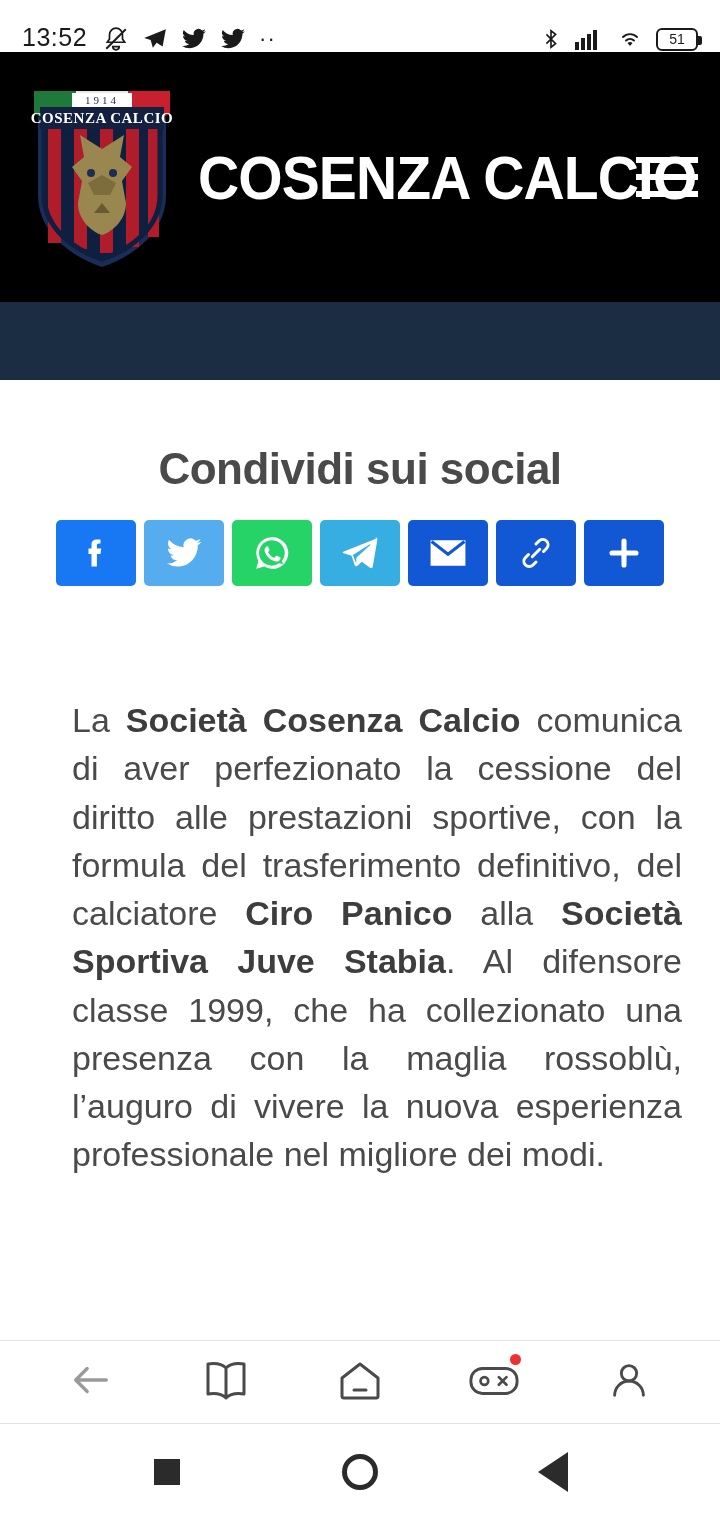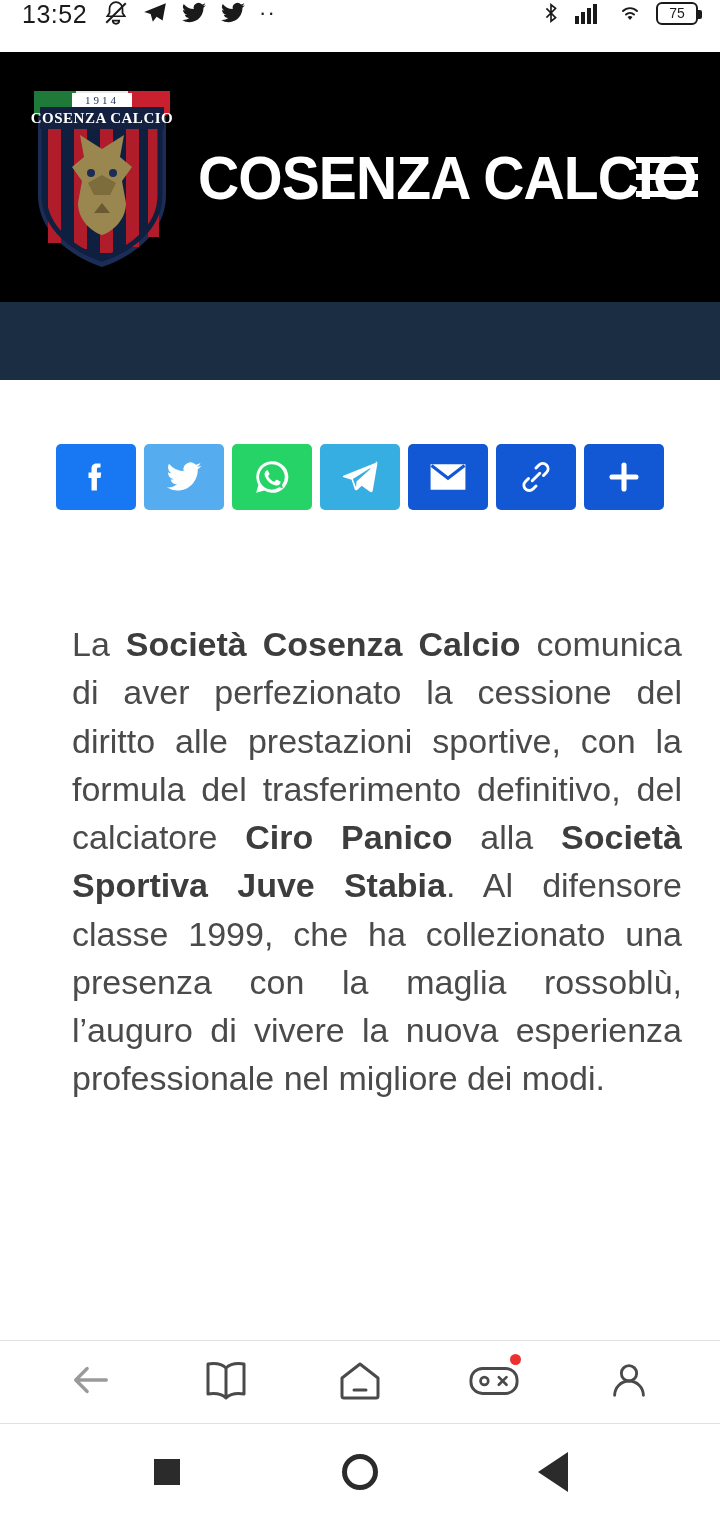--- a/index.html
+++ b/index.html
@@ -17,21 +17,21 @@
     display: flex;
     flex-direction: column;
     background: #ffffff;
   }
 
   
   .statusbar {
     height: 52px;
     background: #ffffff;
     display: flex;
-    align-items: flex-start;
+    align-items: flex-end;
     padding: 0 22px;
     flex: 0 0 52px;
   }
   .status-clock {
     font-size: 25px;
     color: #1a1a1a;
     font-weight: 400;
     letter-spacing: 0.5px;
   }
   .status-left-icons {
@@ -261,21 +261,21 @@
           <rect x="19" y="3" width="4" height="20" fill="#1a1a1a"></rect>
         </svg>
       </span>
       <span class="ic">
         <svg width="28" height="24" viewBox="0 0 24 24">
             <path d="M12 19l-2.5-3a4 4 0 015 0z" fill="#1a1a1a"></path>
             <path d="M5 10a10 10 0 0114 0M8 13.5a6 6 0 018 0" fill="none" stroke="#1a1a1a" stroke-width="1.9" stroke-linecap="round"></path>
           </svg>
       </span>
       <span class="battery">
-        <span>75</span>
+        <span>51</span>
       </span>
     </span>
   </div>
 
   <div class="site-header">
     <div class="crest">
       <svg width="168" height="200" viewBox="0 0 168 200">
 
         <path d="M16 14 h136 v22 l-16 10 H32 L16 36 z" fill="#1f7a3a"></path>
         <path d="M58 14 h52 v32 H58 z" fill="#e8e8e8"></path>
@@ -315,20 +315,21 @@
       <span></span>
       <span></span>
       <span></span>
     </div>
   </div>
 
   <div class="navy-strip"></div>
 
   <div class="content">
 
+    <div class="share-title">Condividi sui social</div>
 
     <div class="share-row">
       <div class="share-btn" style="background:#1877f2">
         <svg width="36" height="38" viewBox="0 0 24 24">
             <path d="M15 3h-2.6C9.9 3 9 4.6 9 6.6V9H7v3.6h2V21h3.6v-8.4H15L15.5 9h-2.9V6.9c0-.8.2-1.3 1.3-1.3H15V3z" fill="#fff"></path>
           </svg>
       </div>
       <div class="share-btn" style="background:#55acee">
         <svg width="38" height="38" viewBox="0 0 24 24">
             <path d="M23 4.9a9 9 0 01-2.6.7 4.5 4.5 0 002-2.5 9 9 0 01-2.9 1.1 4.5 4.5 0 00-7.7 4.1A12.8 12.8 0 012.5 3.6a4.5 4.5 0 001.4 6 4.4 4.4 0 01-2-.6 4.5 4.5 0 003.6 4.4 4.5 4.5 0 01-2 .1 4.5 4.5 0 004.2 3.1A9 9 0 011 18.5a12.7 12.7 0 006.9 2c8.3 0 12.8-6.9 12.8-12.8v-.6A9 9 0 0023 4.9z" fill="#fff"></path>

